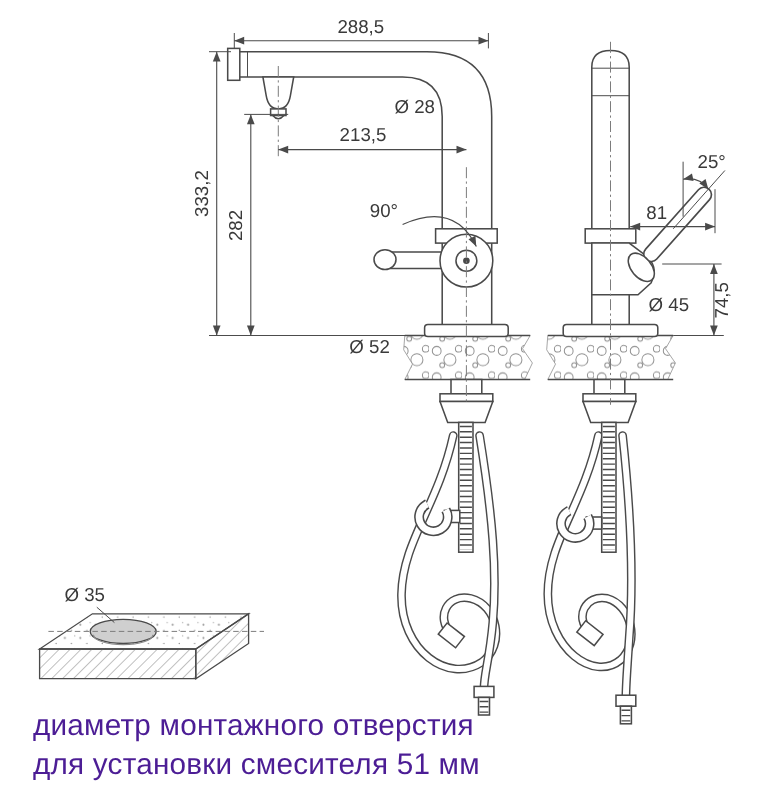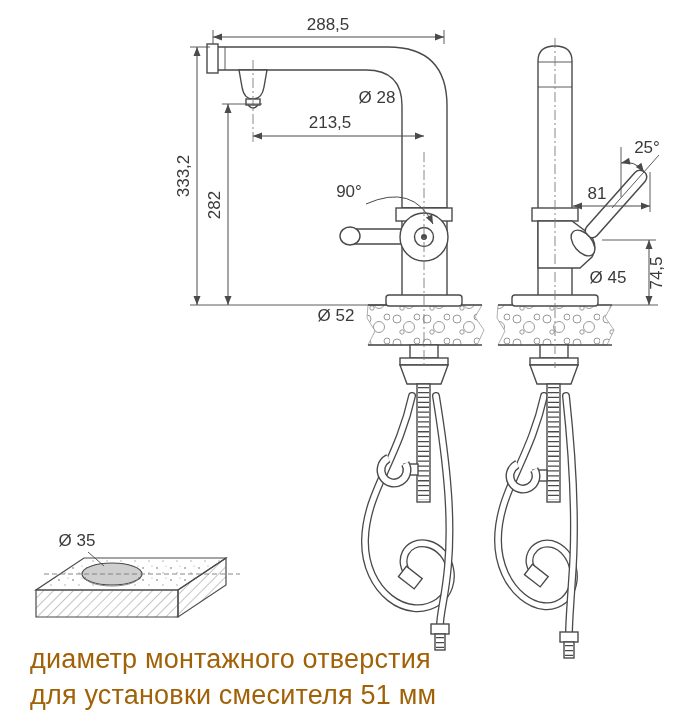--- a/index.html
+++ b/index.html
@@ -13,21 +13,21 @@
   .dash{fill:none;stroke:#7a7a7a;stroke-width:0.9;stroke-dasharray:10 3 2 3;}
   .dashsm{fill:none;stroke:#7a7a7a;stroke-width:0.9;stroke-dasharray:5 3;}
   .dim{font-family:"Liberation Sans",sans-serif;font-size:17px;fill:#3a3a3a;}
   .hose-o{fill:none;stroke:#4a4a4a;stroke-width:8;stroke-linecap:round;}
   .hose-i{fill:none;stroke:#ffffff;stroke-width:5.4;stroke-linecap:round;}
   .lever-o{fill:none;stroke:#4a4a4a;stroke-width:15;stroke-linecap:round;}
   .lever-i{fill:none;stroke:#ffffff;stroke-width:12;stroke-linecap:round;}
   .thread{stroke:#4a4a4a;stroke-dasharray:1.3 3.6;}
   .band{fill:url(#granite);stroke:#9a9a9a;stroke-width:0.8;}
   .caption{position:absolute;left:30px;top:641px;font-size:27px;line-height:36px;
-           color:#a16207;letter-spacing:0.2px;}
+           color:#4c1d95;letter-spacing:0.2px;}
 </style>
 </head>
 <body>
 
 <div class="canvas">
 <svg width="699" height="728" viewBox="0 0 699 728">
   <defs>
     <marker id="arrow" markerWidth="10" markerHeight="8" refX="9.5" refY="4" orient="auto-start-reverse" markerUnits="userSpaceOnUse">
       <path d="M0.5,0.5 L9.5,4 L0.5,7.5 Z" fill="#4a4a4a"></path>
     </marker>

